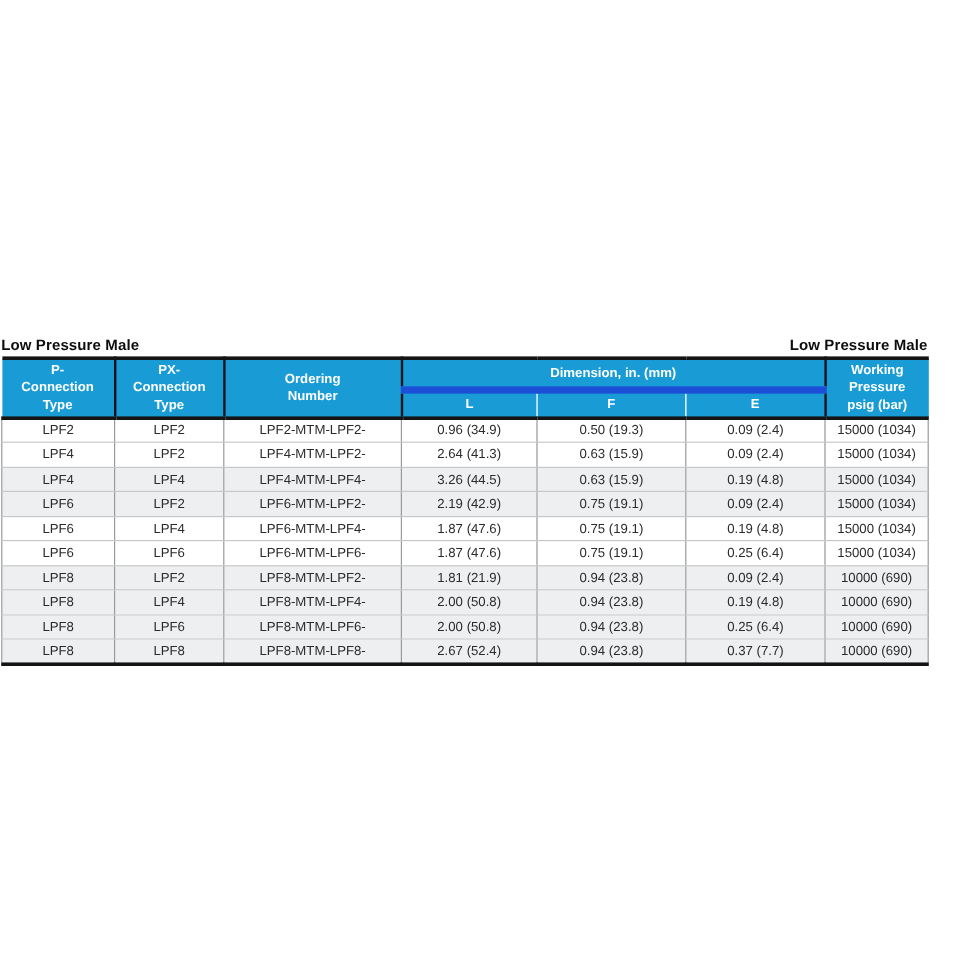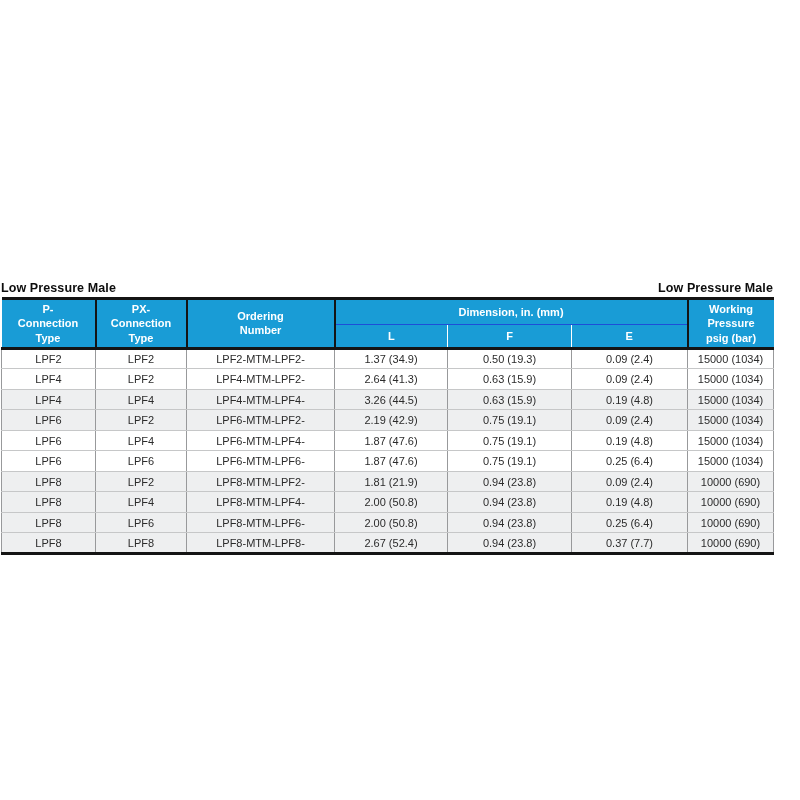--- a/index.html
+++ b/index.html
@@ -25,21 +25,21 @@
     background:var(--header-bg);
     color:var(--header-text);
     font-size:11px;font-weight:700;
     text-align:center;vertical-align:middle;
     white-space:pre-line;line-height:1.3;
     padding:2px 1px;
   }
   tr.hrow-group th{height:26px;}
   tr.hrow-sub th{height:23px;}
   th.div-r{border-right:2px solid var(--border-dark);}
-  th.dim-group{border-bottom:1px solid #1d4ed8;}
+  th.dim-group{border-bottom:6px solid #1d4ed8;}
   th.sub-wr{border-right:1px solid #ffffff;}
   th.wp{border-left:2px solid var(--border-dark);}
   tbody td{
     height:20.5px;
     font-size:11px;color:var(--body-text);
     text-align:center;vertical-align:middle;
     border-right:1px solid var(--border-gray);
     border-bottom:1px solid var(--row-divider);
     background:#ffffff;
     overflow:hidden;white-space:nowrap;
@@ -86,21 +86,21 @@
           <th class="sub-wr">L</th>
           <th class="sub-wr">F</th>
           <th>E</th>
         </tr>
       </thead>
       <tbody>
           <tr>
             <td>LPF2</td>
             <td>LPF2</td>
             <td>LPF2-MTM-LPF2-</td>
-            <td>1.37 (34.9)</td>
+            <td>0.96 (34.9)</td>
             <td>0.50 (19.3)</td>
             <td>0.09 (2.4)</td>
             <td>15000 (1034)</td>
           </tr>
           <tr>
             <td>LPF4</td>
             <td>LPF2</td>
             <td>LPF4-MTM-LPF2-</td>
             <td>2.64 (41.3)</td>
             <td>0.63 (15.9)</td>

